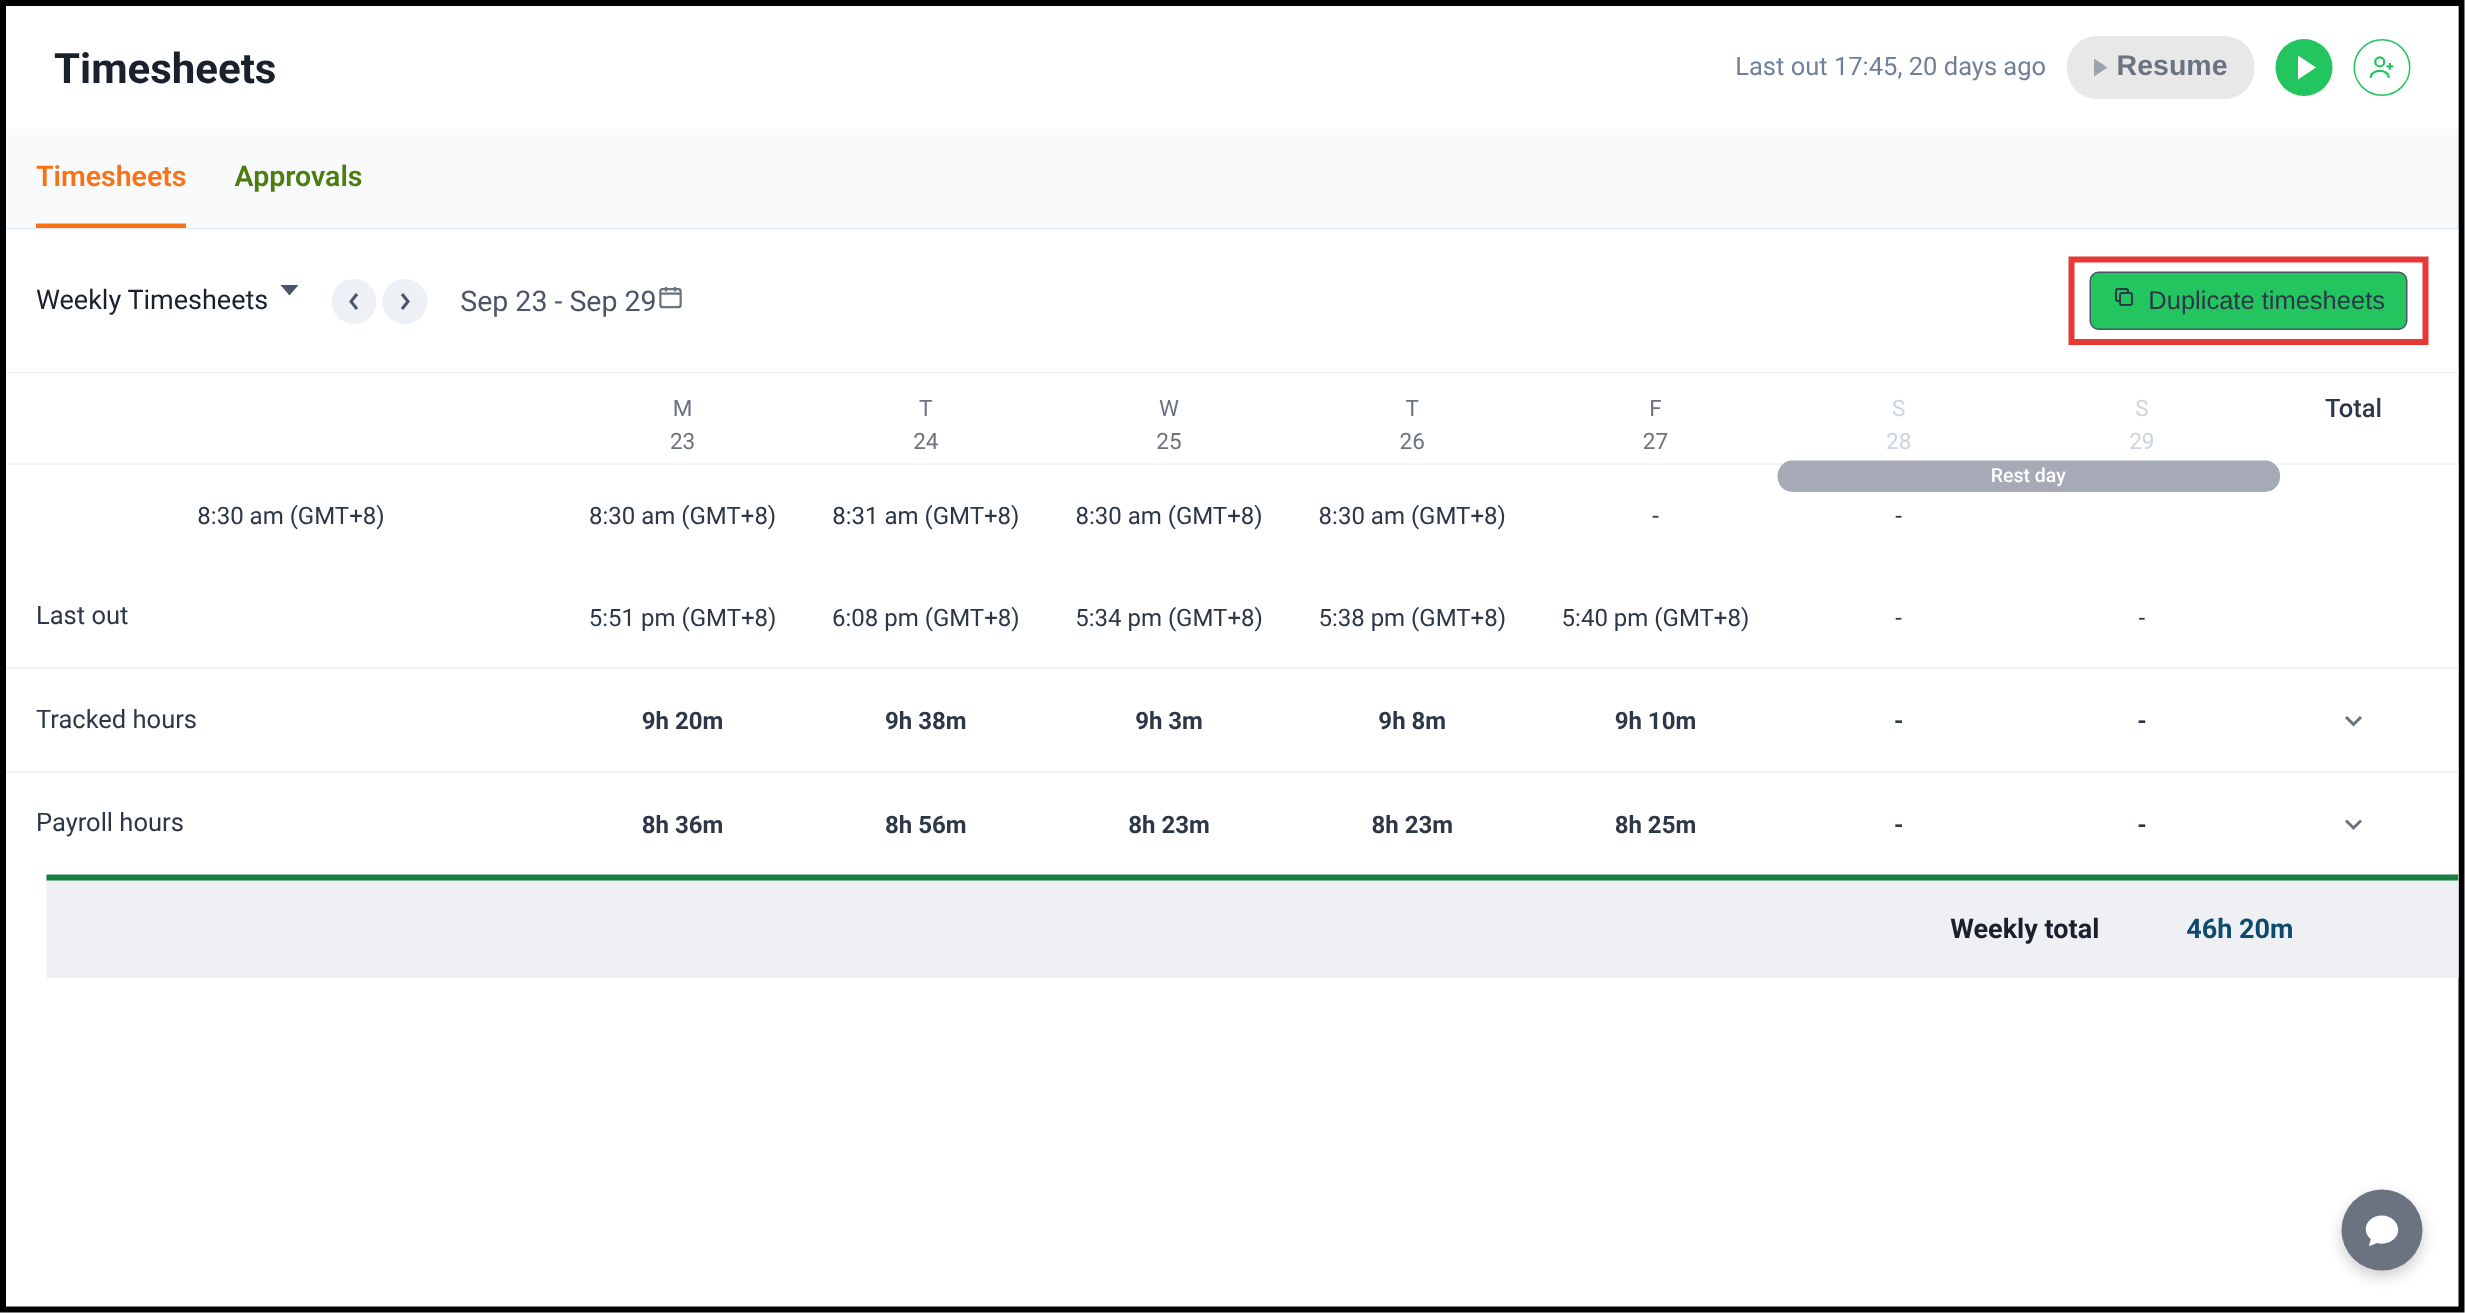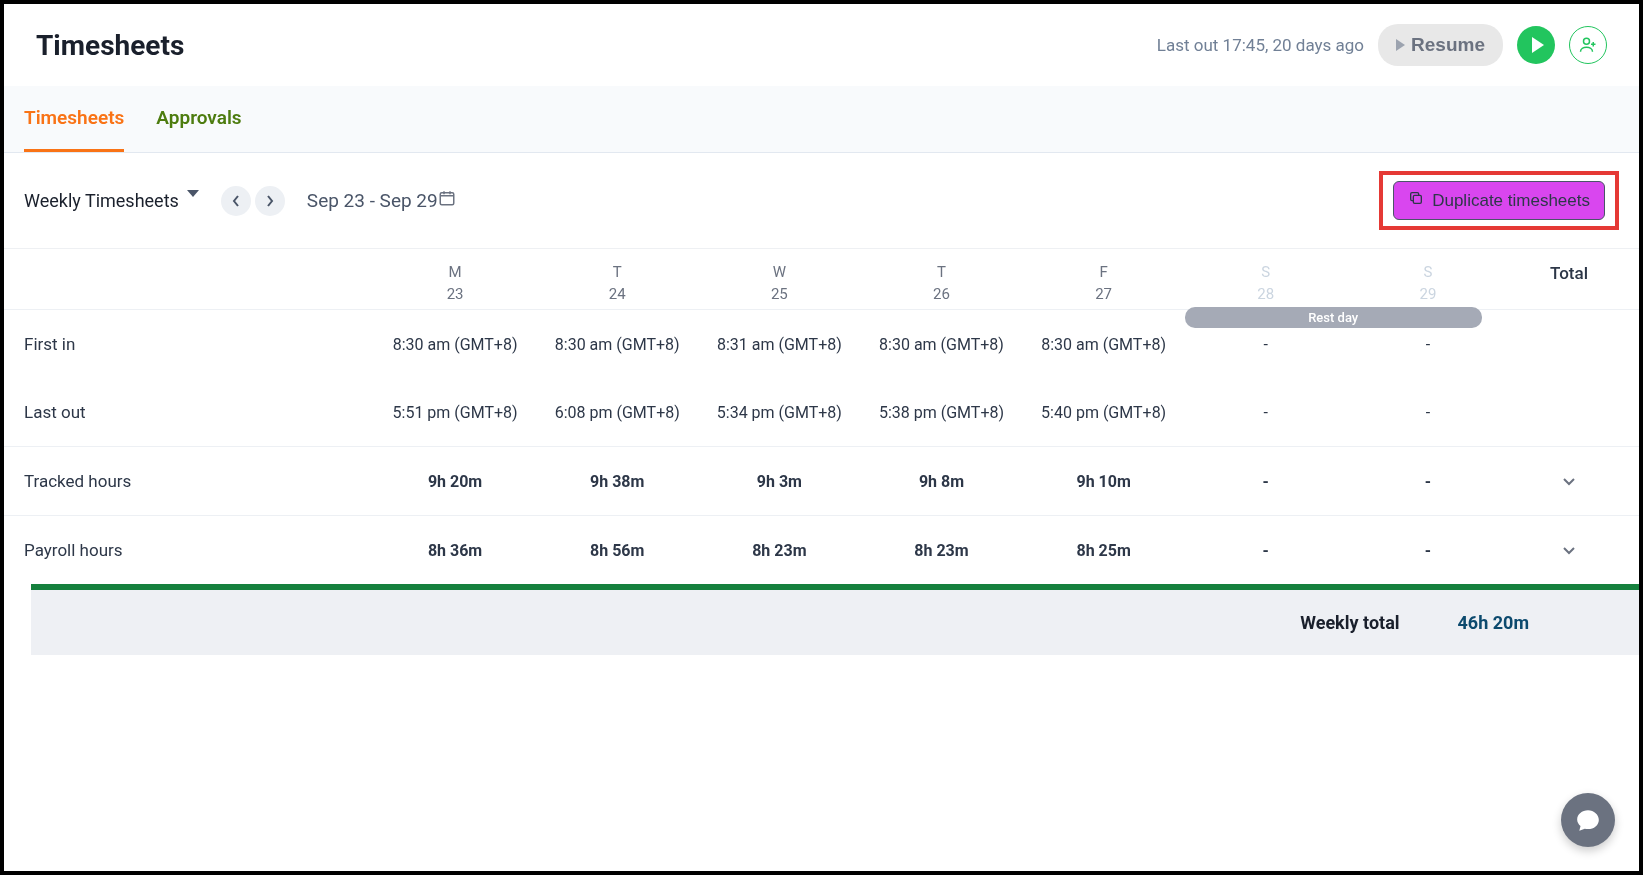--- a/index.html
+++ b/index.html
@@ -152,21 +152,21 @@
 }
 .cal-icon svg { width: 18px; height: 18px; stroke:#6b7280; }
 .duplicate-wrap {
   border: 4px solid #e53935;
   padding: 6px 10px;
 }
 .duplicate-btn {
   display: flex;
   align-items: center;
   gap: 8px;
-  background: #d946ef;
+  background: #22c55e;
   border: 1px solid #4a5568;
   border-radius: 6px;
   padding: 8px 14px;
   font-size: 17px;
   font-weight: 500;
   color: #2d3748;
   cursor: pointer;
 }
 .dup-icon svg { width: 16px; height: 16px; }
 
@@ -208,21 +208,21 @@
 .row .cell { text-align: center; font-size: 16px; color: #2d3748; }
 .row .cell.bold { font-weight: 700; }
 .row .expand {
   text-align: center;
   cursor: pointer;
 }
 .row.sep { border-top:1px solid #edf0f4; }
 .row .expand svg{ width:14px; height:10px; stroke:#6b7280;}
 .footer-row {
   background: #eef0f4;
-  border-top:6px solid #15803d;
+  border-top:4px solid #15803d;
   display: flex;
   justify-content: flex-end;
   align-items: flex-start;
   gap: 58px;
   padding: 22px 110px 22px 0;
   margin-left: 27px;
 }
 .footer-row .wt-label { font-size: 18px; font-weight: 700; color: #1a202c;}
 .footer-row .wt-val { font-size: 18px; font-weight: 700; color: #0c4a6e;}
 .chat-fab {
@@ -336,25 +336,24 @@
         </div>
       <div class="day muted">
           <span class="dow">S</span>
           <span class="dn">28</span>
         </div>
       <div class="day muted">
           <span class="dow">S</span>
           <span class="dn">29</span>
         </div>
       <div class="total-h">Total</div>
-      <div class="restday" id="restday-badge" style="left: 1180.7px; width: 297px;">Rest day</div>
+      <div class="restday" id="restday-badge" style="left: 1180.7px; width: 335px;">Rest day</div>
     </div>
 
     <div class="row">
-      <div class="label">First in</div>
       <div class="cell">8:30 am (GMT+8)</div>
       <div class="cell">8:30 am (GMT+8)</div>
       <div class="cell">8:31 am (GMT+8)</div>
       <div class="cell">8:30 am (GMT+8)</div>
       <div class="cell">8:30 am (GMT+8)</div>
       <div class="cell">-</div>
       <div class="cell">-</div>
       <div></div>
     </div>
 

